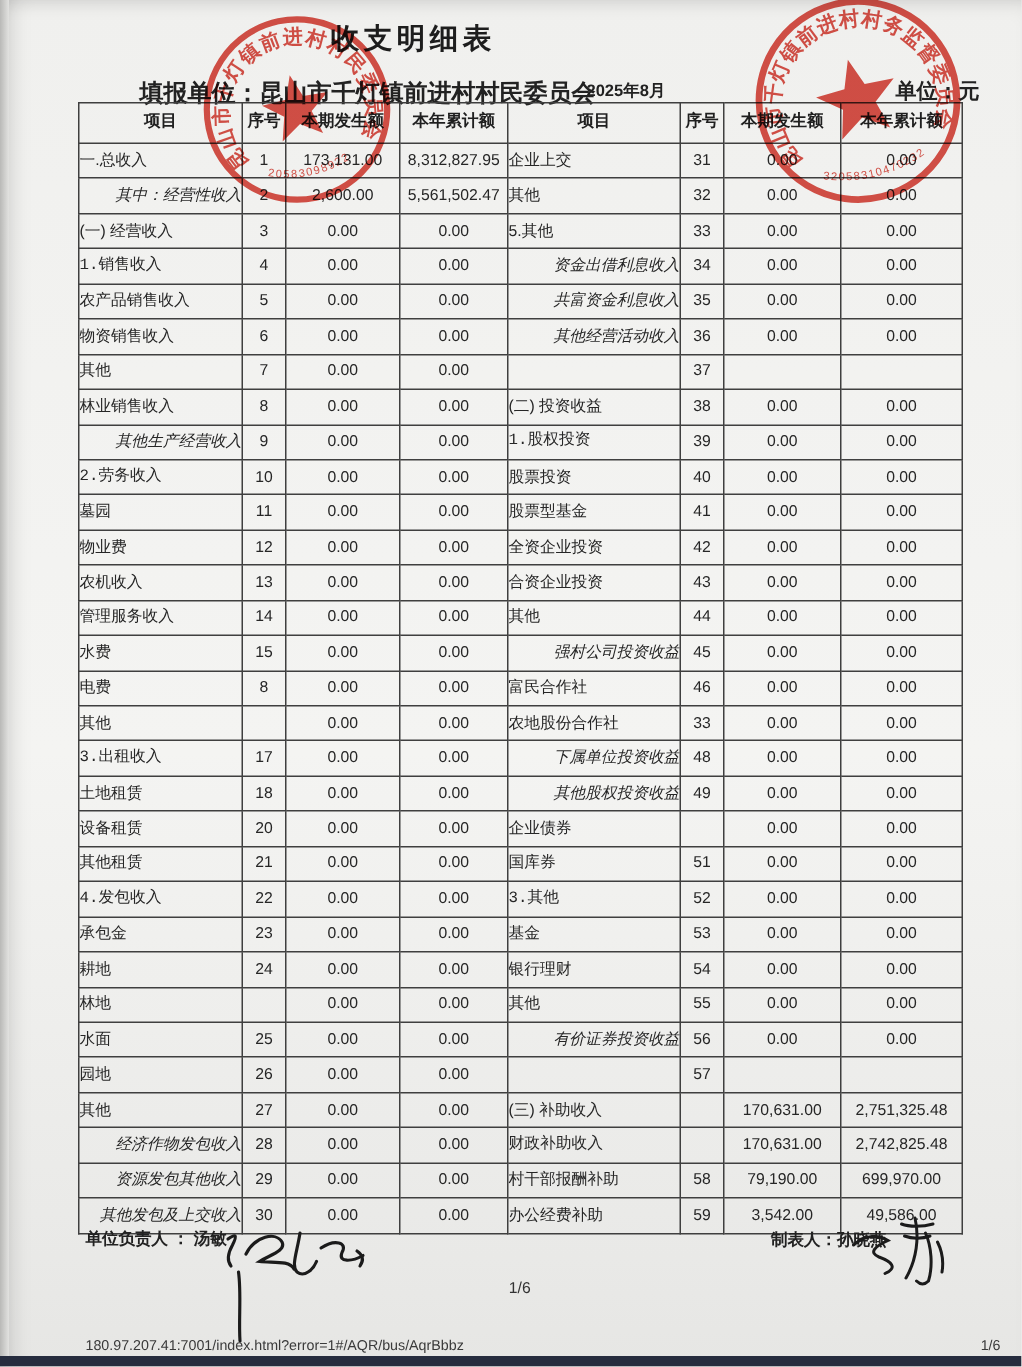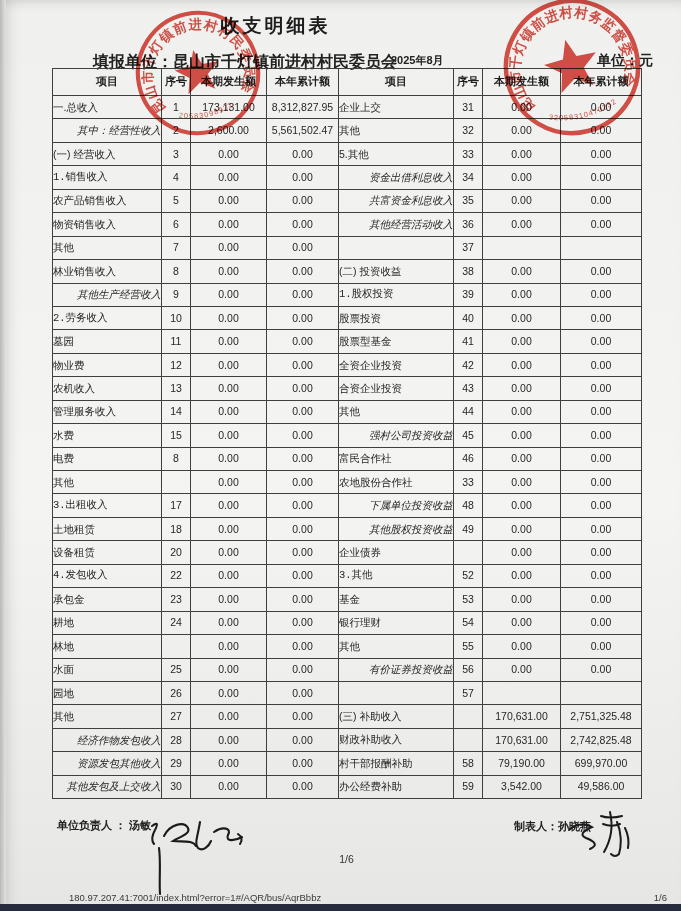--- a/index.html
+++ b/index.html
@@ -34,21 +34,21 @@
   td.seq,td.num{text-align:center;font-size:10px;color:#2a2a2a;}
   td.item{color:#222;}
   .ind0{padding-left:5px;}
   .ind1{padding-left:12px;font-family:Liberation Mono, monospace;}
   .ind2{padding-left:24px;}
   .ind3{text-align:right;padding-right:3px;font-style:italic;}
   .sign-line{position:absolute;font-size:11px;font-weight:700;color:#222;}
   .resp{left:57px;top:818px;}
   .prep{left:514px;top:819px;}
   .page-center{position:absolute;left:52px;width:589px;top:853px;text-align:center;font-size:10.5px;color:#333;}
-  .url-line{position:absolute;left:57px;top:892px;font-size:9.5px;color:#3a3a3a;margin-left:12px;}
+  .url-line{position:absolute;left:57px;top:892px;font-size:9.5px;color:#3a3a3a;}
   .page-corner{position:absolute;right:14px;top:892px;font-size:9.5px;color:#3a3a3a;}
   .bottom-bar{position:absolute;left:0;bottom:0;width:681px;height:7px;background:#262c3e;}
   .seal{position:absolute;mix-blend-mode:multiply;opacity:.88;}
   .seal-left{left:129px;top:4px;width:138px;height:138px;transform:rotate(-12deg);}
   .seal-right{left:499px;top:-6px;width:146px;height:146px;transform:rotate(-14deg);}
   .signature{position:absolute;}
   .sig-left{left:138px;top:812px;width:120px;height:86px;}
   .sig-right{left:563px;top:806px;width:72px;height:52px;}
   .scan-edge{position:absolute;left:0;top:0;bottom:0;width:6px;
     background:linear-gradient(90deg,#b9b9b7,#e2e2e0);}
@@ -283,20 +283,30 @@
           <td class="item ind2">设备租赁</td>
           <td class="seq">20</td>
           <td class="num">0.00</td>
           <td class="num">0.00</td>
           <td class="item ind2">企业债券</td>
           <td class="seq"></td>
           <td class="num">0.00</td>
           <td class="num">0.00</td>
         </tr>
         <tr>
+          <td class="item ind2">其他租赁</td>
+          <td class="seq">21</td>
+          <td class="num">0.00</td>
+          <td class="num">0.00</td>
+          <td class="item ind2">国库券</td>
+          <td class="seq">51</td>
+          <td class="num">0.00</td>
+          <td class="num">0.00</td>
+        </tr>
+        <tr>
           <td class="item ind1">4.发包收入</td>
           <td class="seq">22</td>
           <td class="num">0.00</td>
           <td class="num">0.00</td>
           <td class="item ind1">3.其他</td>
           <td class="seq">52</td>
           <td class="num">0.00</td>
           <td class="num">0.00</td>
         </tr>
         <tr>

